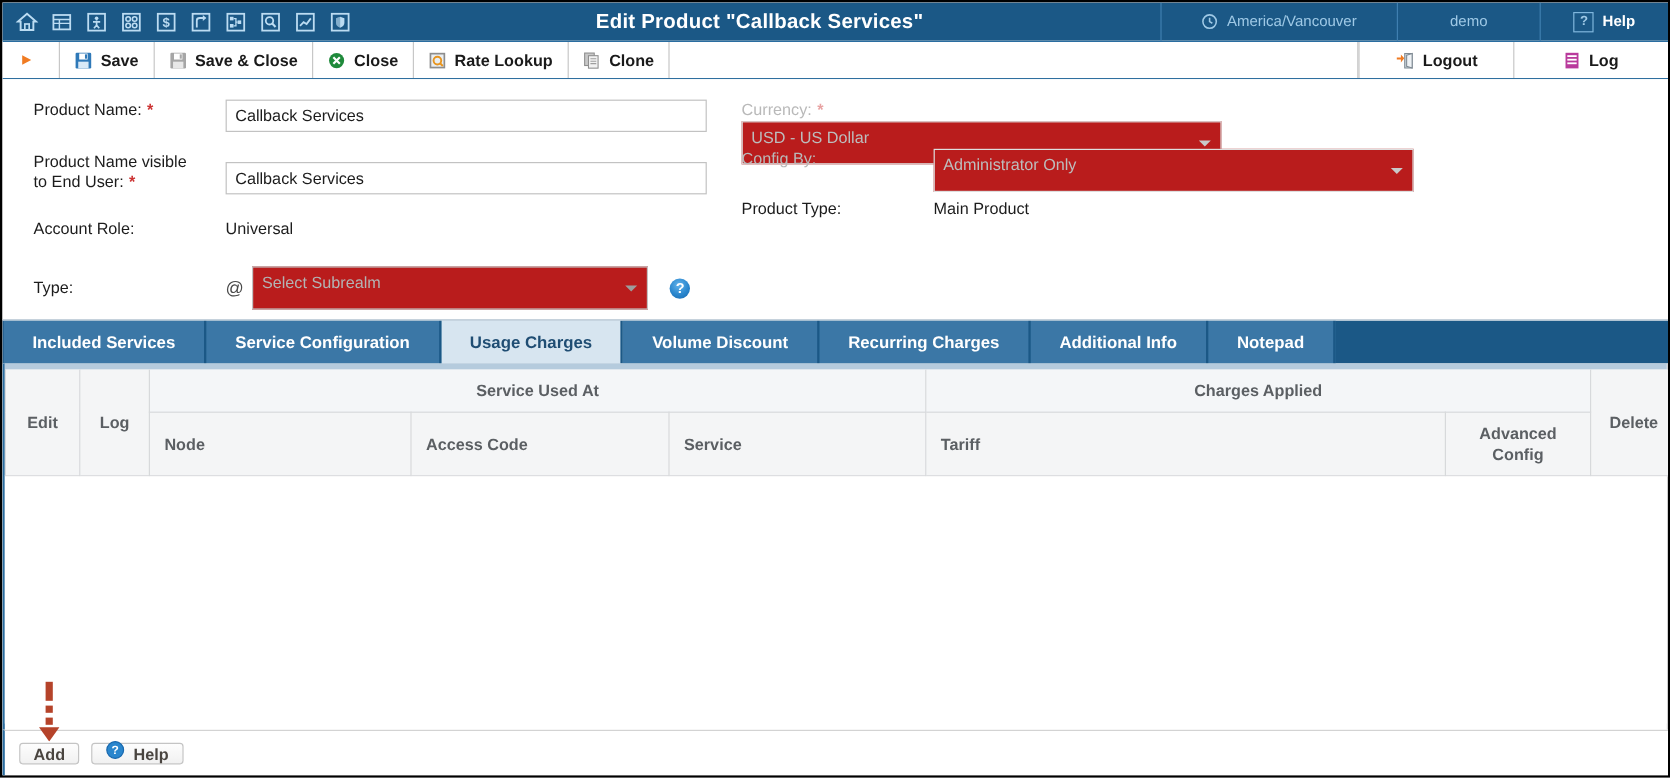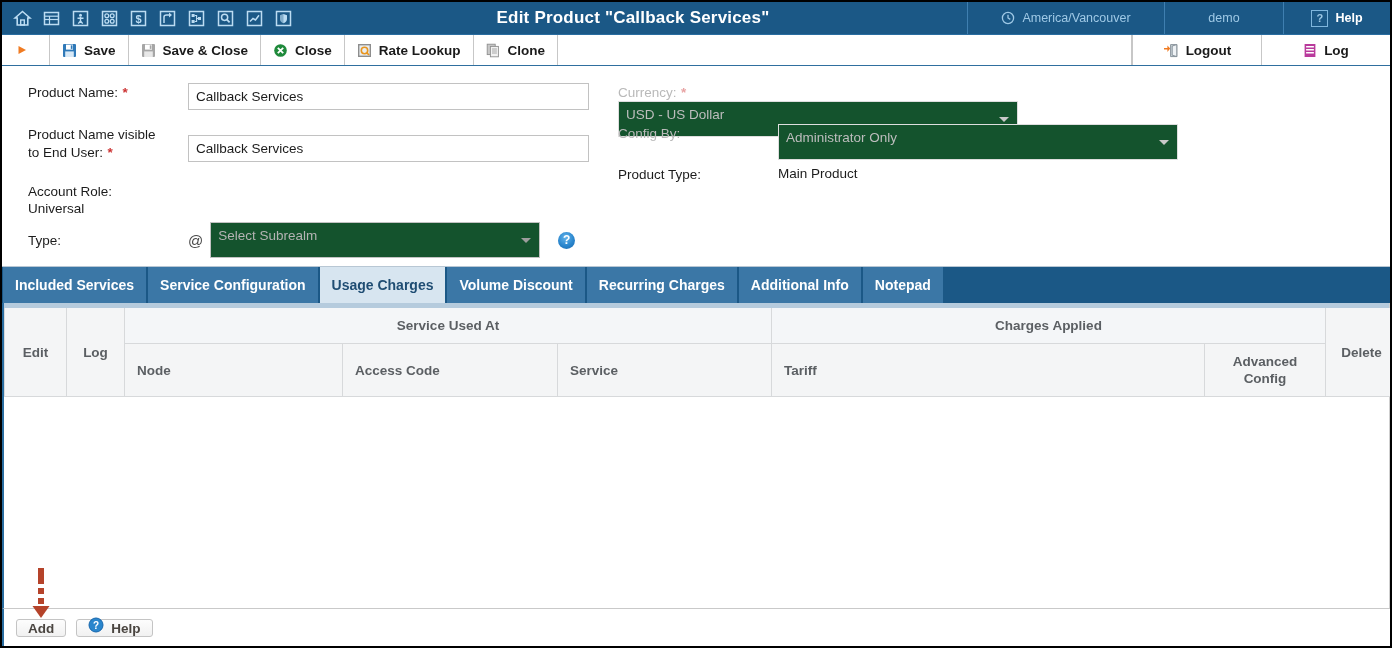--- a/index.html
+++ b/index.html
@@ -126,21 +126,21 @@
     font-size: 13.5px;
     color: #1c1c1c;
     padding: 0 7px;
     line-height: 25px;
     font-family: "Liberation Sans", sans-serif;
   }
   .selbox {
     box-sizing: border-box;
     position: relative;
     border: 1px solid #dedede;
-    background: #14532d;
+    background: #b91c1c;
     height: 36px;
     font-size: 13.5px;
     color: #bdbdbd;
     padding: 0 7px;
     line-height: 25px;
   }
   .selbox.active { border-color:#c2c2c2; color:#b3b3b3; }
   .caret {
     position: absolute;
     right: 8px; top: 50%;
@@ -165,21 +165,21 @@
   .tabstrip {
     display: flex;
     align-items: flex-end;
     height: 36px;
     background: #1b5886;
     padding-left: 1px;
   }
   .tab {
     height: 36px;
     display: flex; align-items: center;
-    padding: 0 12px;
+    padding: 0 24px;
     font-size: 14px;
     font-weight: bold;
     color: #ffffff;
     background: #3b77a6;
     border-right: 2px solid #1b5886;
     white-space: nowrap;
   }
   .tab.active {
     background: #d7e5f0;
     color: #1f4d73;
@@ -480,21 +480,21 @@
       <div style="width:160px;">
         <div class="flabel">Product Name visible</div>
         <div>
           <span class="flabel">to End User:</span>
           <span class="flabel req">*</span>
         </div>
       </div>
       <div class="txtinput" style="width:401px; margin-top:9px;">Callback Services</div>
     </div>
 
-    <div class="fieldrow" style="left:26px; top:116px;flex-direction:column;">
+    <div class="fieldrow" style="left:26px; top:116px;">
       <div style="width:160px;">
         <span class="flabel">Account Role:</span>
       </div>
       <div class="statictext">Universal</div>
     </div>
 
     <div class="fieldrow" style="left:26px; top:156px; align-items:center;">
       <div style="width:160px;">
         <span class="flabel">Type:</span>
       </div>

